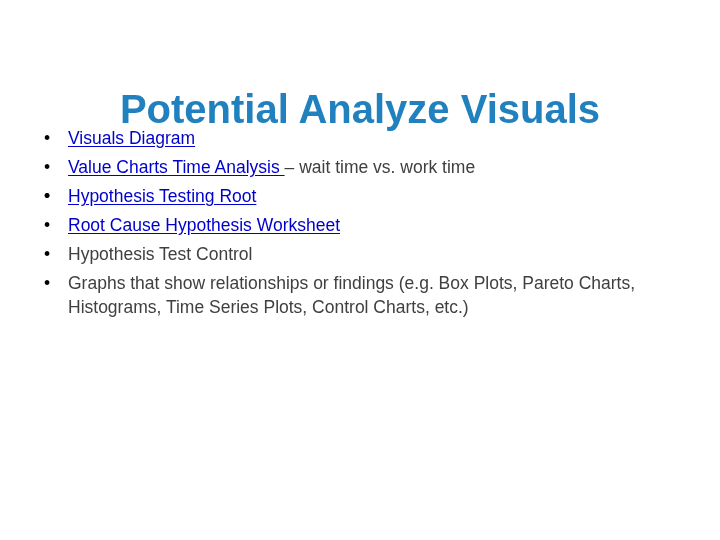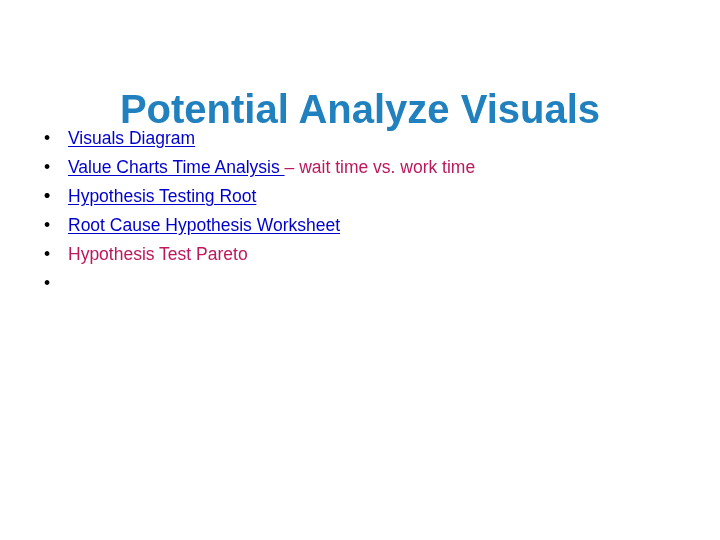--- a/index.html
+++ b/index.html
@@ -70,21 +70,21 @@
     color: #000000;
   }
 
   .link-text {
     color: #0000cd;
     text-decoration: underline;
     text-underline-offset: 2px;
   }
 
   .plain-text {
-    color: #be185d;
+    color: #404040;
     text-decoration: none;
   }
 
   .wrap-item {
     width: 612px;
   }
 </style>
 </head>
 <body>
 
@@ -114,21 +114,22 @@
       <a class="link-text" href="#">Hypothesis Testing Root</a><span class="plain-text"></span>
     </li>
 
     <li class="bullet-item">
       <span class="bullet-marker">•</span>
       <a class="link-text" href="#">Root Cause Hypothesis Worksheet</a><span class="plain-text"></span>
     </li>
 
     <li class="bullet-item">
       <span class="bullet-marker">•</span>
-      <span class="plain-text">Hypothesis Test Pareto</span>
+      <span class="plain-text">Hypothesis Test Control</span>
     </li>
 
     <li class="bullet-item wrap-item">
       <span class="bullet-marker">•</span>
+      <span class="plain-text">Graphs that show relationships or findings (e.g. Box Plots, Pareto Charts, Histograms, Time Series Plots, Control Charts, etc.)</span>
     </li>
 
   </ul>
 </div>
 
 </body></html>

